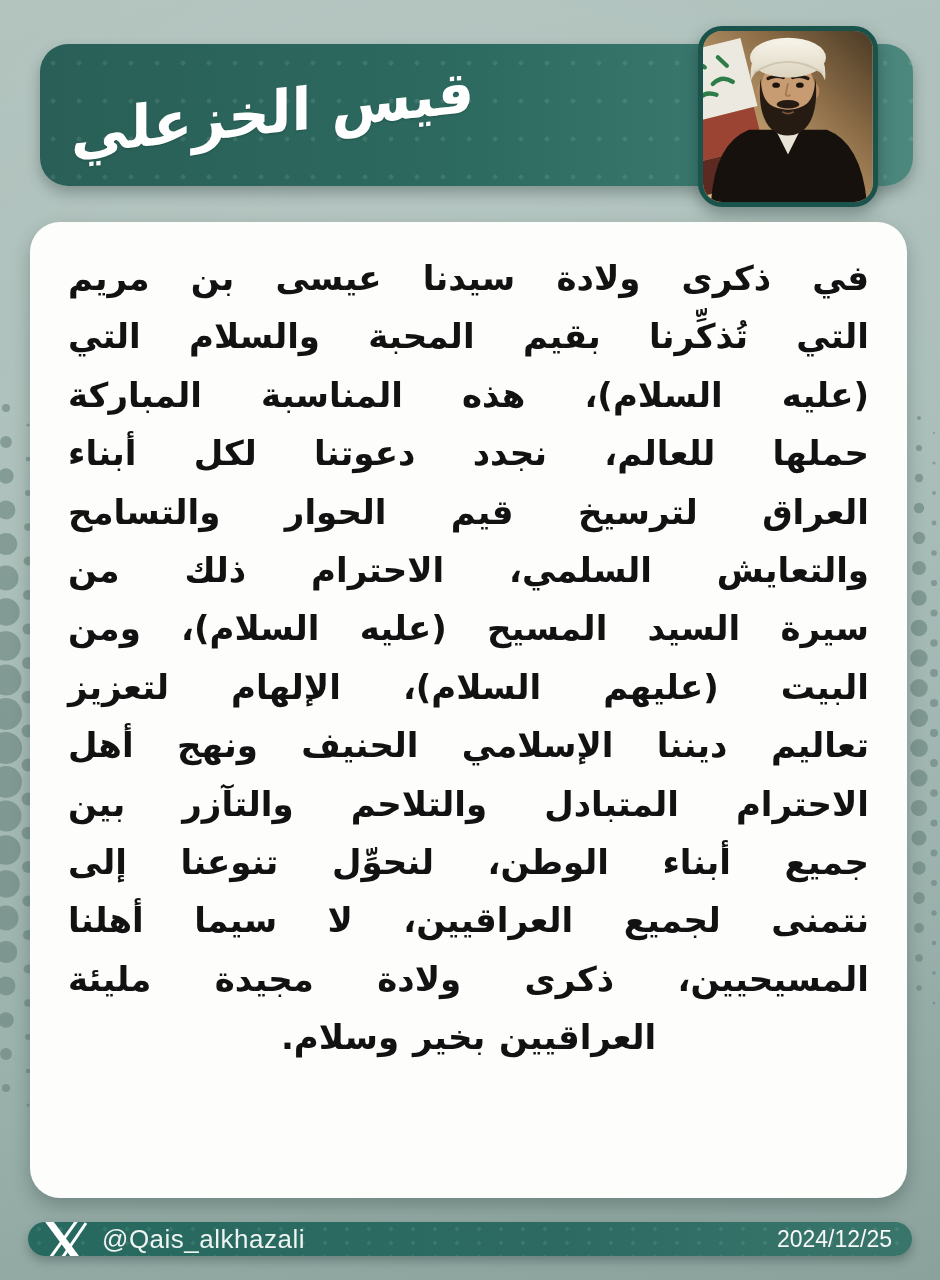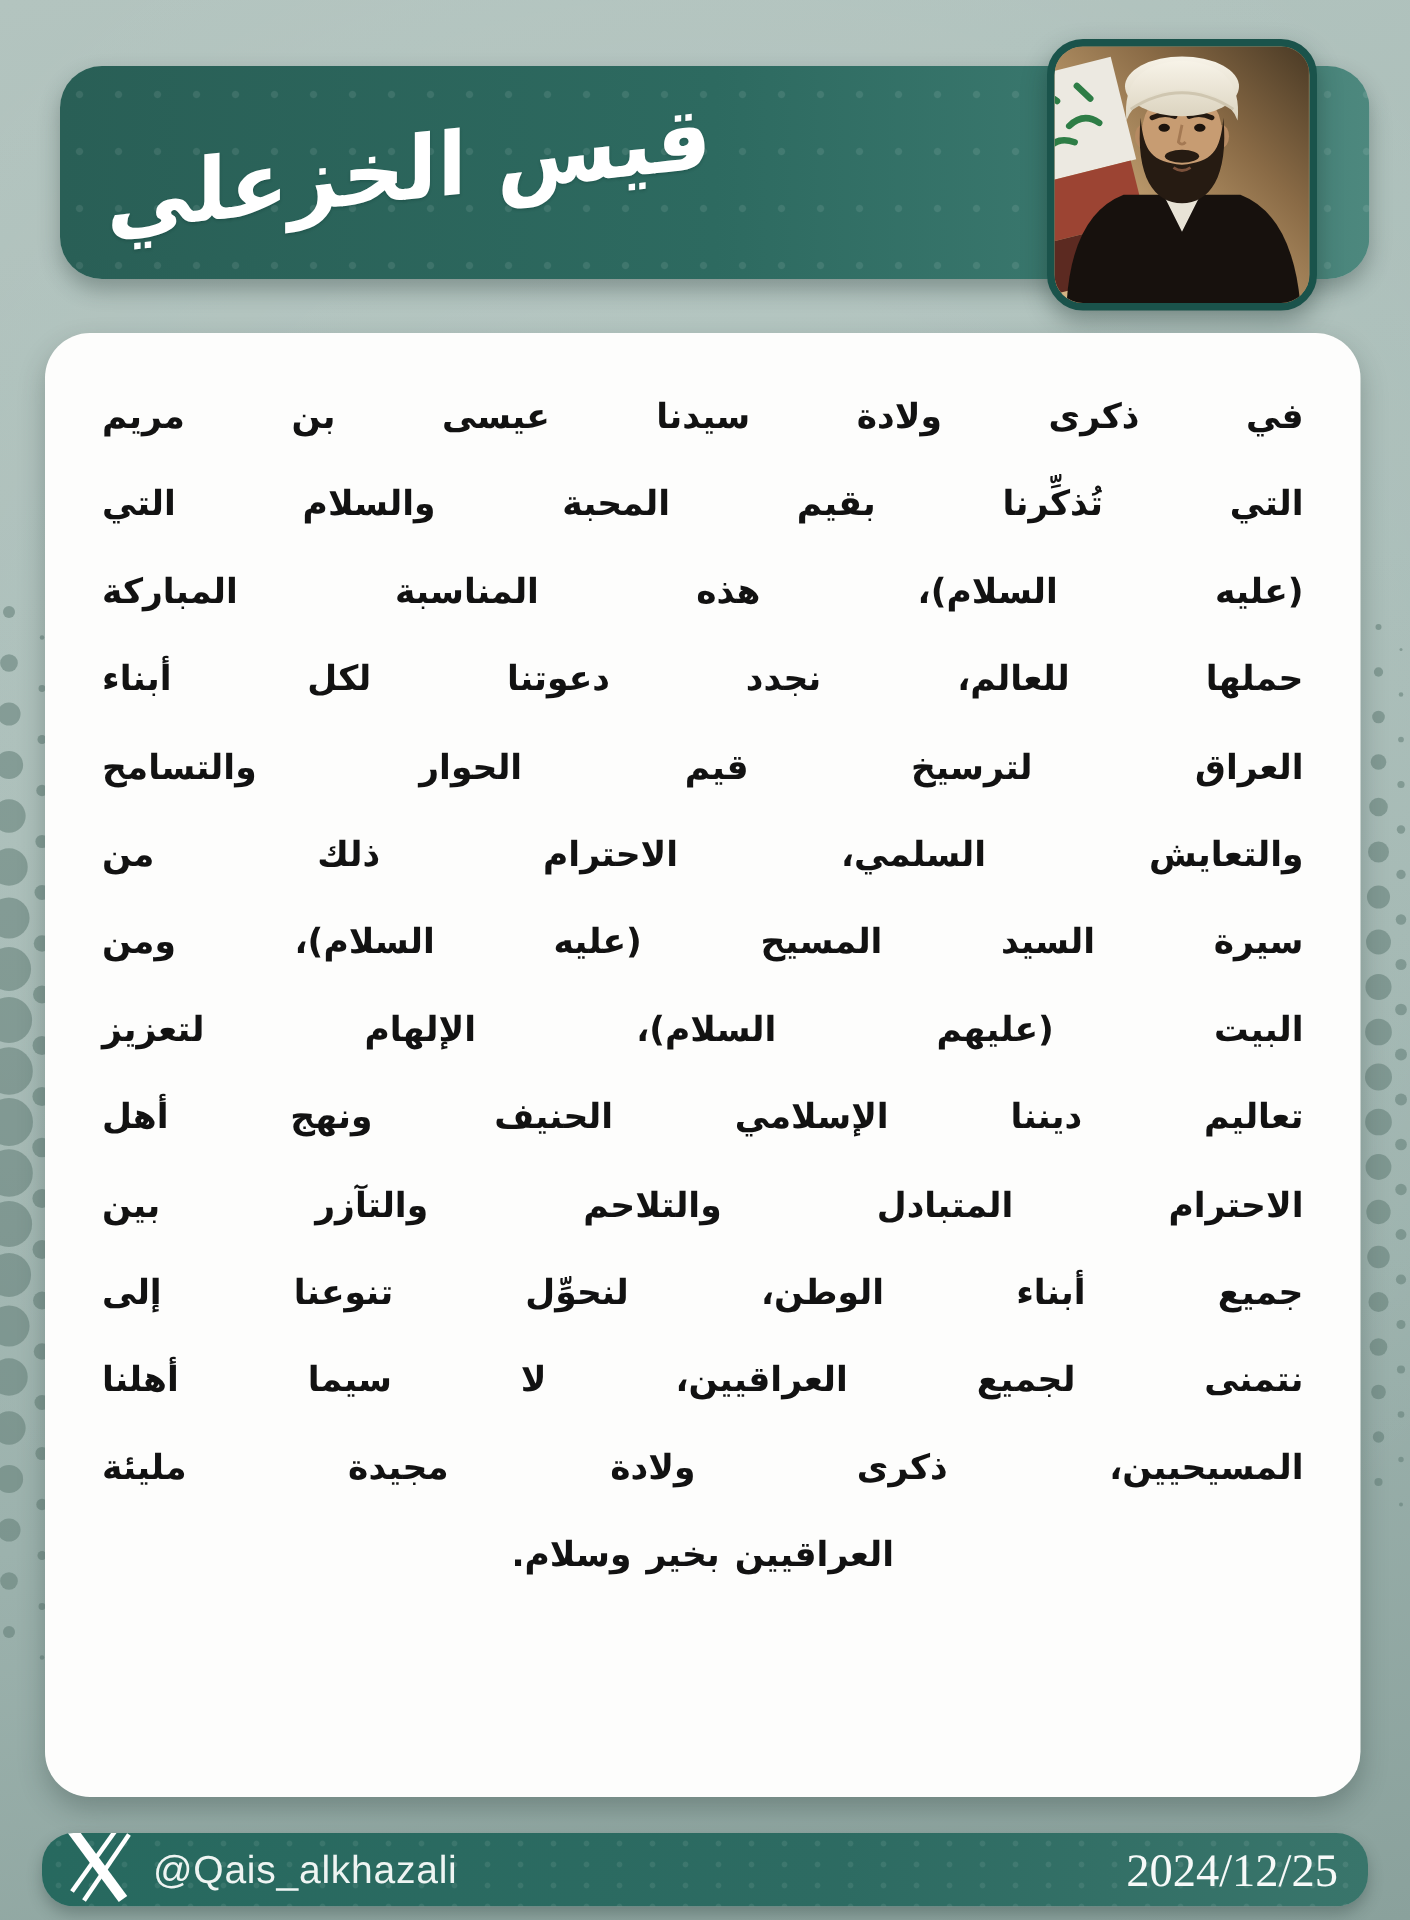--- a/index.html
+++ b/index.html
@@ -47,49 +47,49 @@
   
   .card{
     position:absolute;left:30px;top:222px;width:877px;height:976px;
     background:#fdfdfc;border-radius:30px;
     box-shadow:0 8px 18px rgba(28,48,43,.28);
     box-sizing:border-box;
     padding:27px 38px 0 38px;
     direction:rtl;
   }
   .line{
-    font-weight:bold;font-size:23px;line-height:58.4px;
+    font-weight:bold;font-size:34px;line-height:58.4px;
     color:#121212;
     text-align:justify;text-align-last:justify;
     word-spacing:2px;
   }
   .line.indent-start{padding-right:46px;}
   .line.center-last{text-align-last:center;}
 
   
   .footer{
-    position:absolute;left:28px;top:1222px;width:884px;height:49px;
+    position:absolute;left:28px;top:1222px;width:884px;height:34px;
     border-radius:21px;overflow:hidden;
     background-image:
       radial-gradient(circle, rgba(255,255,255,.08) 1.6px, rgba(255,255,255,0) 2.2px),
       linear-gradient(90deg,#27695f 0%,#2d6b62 60%,#39756b 100%);
     background-size:22px 14px, cover;
     box-shadow:0 5px 10px rgba(28,48,43,.30);
     text-align:right;
   }
   .x-logo{position:absolute;left:12px;top:-5px;width:52px;height:52px;}
   .handle{
     position:absolute;left:74px;top:50%;transform:translateY(-50%);
     color:#eef4f2;font-size:26px;letter-spacing:.5px;
     font-family:"Liberation Sans","DejaVu Sans",sans-serif;
   }
   .date{
     position:absolute;right:20px;top:50%;transform:translateY(-50%);
-    color:#f6f9f8;font-size:31px;
-    font-family:Liberation Serif, serif;
+    color:#f6f9f8;font-size:23px;
+    font-family:Liberation Sans, sans-serif;
   }
 </style>
 </head>
 <body>
 
 <div class="canvas">
 
   <svg class="halftone" id="halftone-svg">
       <circle cx="6" cy="408" r="4.0"></circle>
       <circle cx="28" cy="425" r="1.5"></circle>

